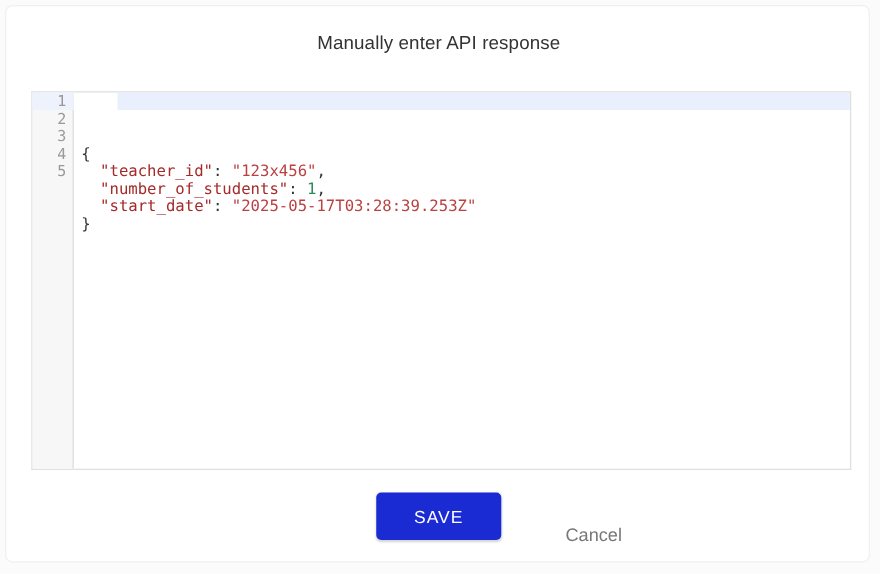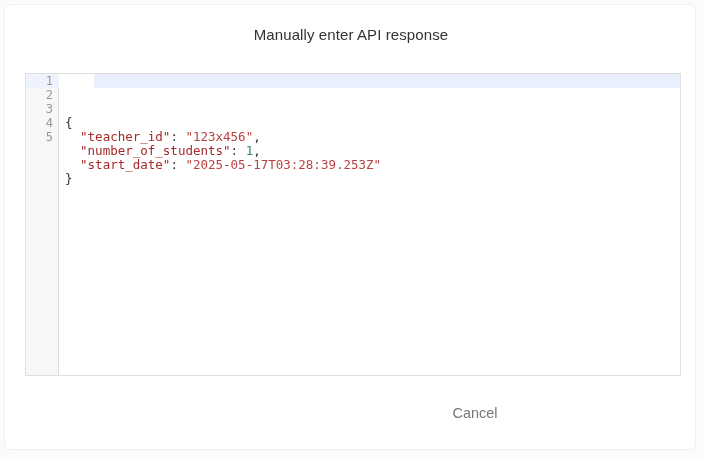--- a/index.html
+++ b/index.html
@@ -138,21 +138,21 @@
     font-family: "Liberation Sans", sans-serif;
     font-size: 14px;
     letter-spacing: 0.8px;
     cursor: pointer;
     box-shadow: 0 1px 2px rgba(0,0,0,0.18);
   }
 
   .cancel-button {
     position: absolute;
     left: 420px;
-    top: 0;
+    top: 16px;
     width: 100px;
     height: 38px;
     line-height: 38px;
     text-align: center;
     background: transparent;
     border: none;
     color: #777777;
     font-family: "Liberation Sans", sans-serif;
     font-size: 14.5px;
     cursor: pointer;
@@ -176,16 +176,17 @@
           <div class="gutter-num" style="top: 56px;">5</div>
         </div>
     </div>
     <div class="editor-code">
       <div class="active-row-highlight"></div>
       <div id="code-lines"><div class="code-line active-line-row"><span class="tok-punct">{</span></div><div class="code-line"><span class="tok-plain">  </span><span class="tok-key">"teacher_id"</span><span class="tok-colon">: </span><span class="tok-string">"123x456"</span><span class="tok-punct">,</span></div><div class="code-line"><span class="tok-plain">  </span><span class="tok-key">"number_of_students"</span><span class="tok-colon">: </span><span class="tok-number">1</span><span class="tok-punct">,</span></div><div class="code-line"><span class="tok-plain">  </span><span class="tok-key">"start_date"</span><span class="tok-colon">: </span><span class="tok-string">"2025-05-17T03:28:39.253Z"</span></div><div class="code-line"><span class="tok-punct">}</span></div></div>
     </div>
   </div>
 
   <div class="button-row">
+    <button class="save-button">SAVE</button>
     <div class="cancel-button">Cancel</div>
   </div>
 
 </div>
 
 </body></html>

